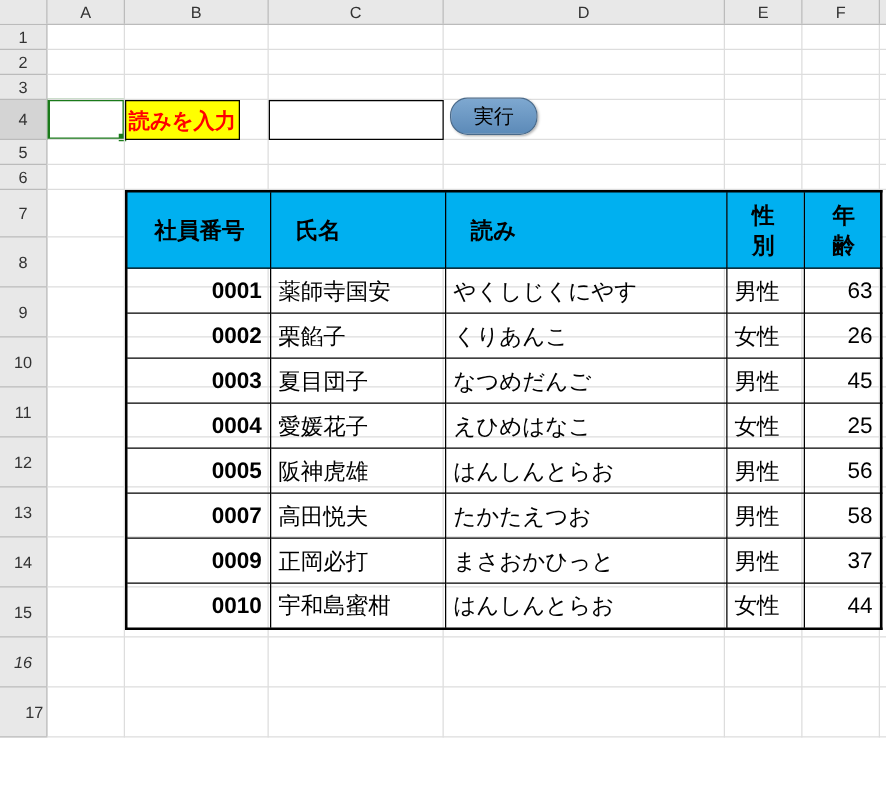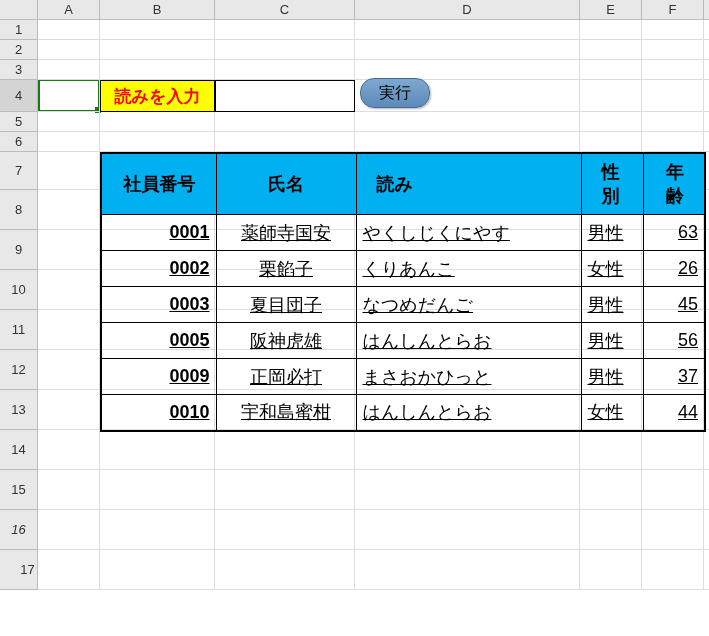--- a/index.html
+++ b/index.html
@@ -17,32 +17,32 @@
 
 .body-area { display: flex; }
 .row-headers { width: 38px; background: #e8e8e8; border-right: 1px solid #bbb; }
 .row-h { text-align: center; font-size: 13px; color: #333; border-bottom: 1px solid #bbb; display: flex; align-items: center; justify-content: center; }
 .row-h.sel { background: #d4d4d4; }
 
 .grid { position: relative; flex: 1; }
 .gridline-v { position: absolute; top: 0; bottom: 0; width: 1px; background: #ddd; }
 .gridline-h { position: absolute; left: 0; right: 0; height: 1px; background: #ddd; }
 
-.input-label { position: absolute; left: 62px; width: 115px; height: 32px; background: #ffff00; color: #ff0000; font-weight: bold; display: flex; align-items: center; justify-content: center; border: 1.5px solid #000; font-size: 17px; }
+.input-label { position: absolute; left: 62px; width: 92px; height: 32px; background: #ffff00; color: #ff0000; font-weight: bold; display: flex; align-items: center; justify-content: center; border: 1.5px solid #000; font-size: 17px; }
 .input-cell { position: absolute; left: 177px; width: 140px; height: 32px; border: 1.5px solid #000; background: #fff; }
 .active-cell { position: absolute; left: 0px; top: 86px; width: 62px; height: 32px; border: 2px solid #1a7a1a; background: transparent; pointer-events: none; }
 .active-cell::after { content:""; position:absolute; right:-3px; bottom:-3px; width:6px; height:6px; background:#1a7a1a; }
 
 .exec-btn { position: absolute; left: 322px; width: 70px; height: 30px; background: linear-gradient(#7ea8d0,#5c8ab8); border: 1px solid #4a6a8a; border-radius: 4px; color: #000; font-size: 16px; display: flex; align-items: center; justify-content: center; cursor: pointer; box-shadow: 1px 1px 2px rgba(0,0,0,0.3); }
 
 .data-table { position: absolute; left: 62px; border: 2px solid #000; border-collapse: collapse; }
 .data-table th { background: #00b0f0; color: #000; font-weight: bold; border: 1.5px solid #000; padding: 6px 20px; font-size: 18px; }
-.data-table td { border: 1px solid #000; padding: 4px 6px; font-size: 18px; height: 36px; text-decoration: underline; }
+.data-table td { border: 1px solid #000; padding: 4px 6px; font-size: 18px; height: 36px; }
 .c-id { width: 115px; text-align: right; font-weight: bold; }
-.c-name { width: 140px; text-align: center; }
+.c-name { width: 140px; text-align: left; }
 .c-yomi { width: 225px; text-align: left; }
 .c-sex { width: 62px; text-align: left; }
 .c-age { width: 62px; text-align: right; }
 </style>
 </head>
 <body>
 
 <div class="col-headers">
   <div class="corner"></div>
   <div class="col-h col-A">A</div>
@@ -127,25 +127,39 @@
             <td class="c-age">26</td>
           </tr>
           <tr>
             <td class="c-id">0003</td>
             <td class="c-name">夏目団子</td>
             <td class="c-yomi">なつめだんご</td>
             <td class="c-sex">男性</td>
             <td class="c-age">45</td>
           </tr>
           <tr>
+            <td class="c-id">0004</td>
+            <td class="c-name">愛媛花子</td>
+            <td class="c-yomi">えひめはなこ</td>
+            <td class="c-sex">女性</td>
+            <td class="c-age">25</td>
+          </tr>
+          <tr>
             <td class="c-id">0005</td>
             <td class="c-name">阪神虎雄</td>
             <td class="c-yomi">はんしんとらお</td>
             <td class="c-sex">男性</td>
             <td class="c-age">56</td>
+          </tr>
+          <tr>
+            <td class="c-id">0007</td>
+            <td class="c-name">高田悦夫</td>
+            <td class="c-yomi">たかたえつお</td>
+            <td class="c-sex">男性</td>
+            <td class="c-age">58</td>
           </tr>
           <tr>
             <td class="c-id">0009</td>
             <td class="c-name">正岡必打</td>
             <td class="c-yomi">まさおかひっと</td>
             <td class="c-sex">男性</td>
             <td class="c-age">37</td>
           </tr>
           <tr>
             <td class="c-id">0010</td>

